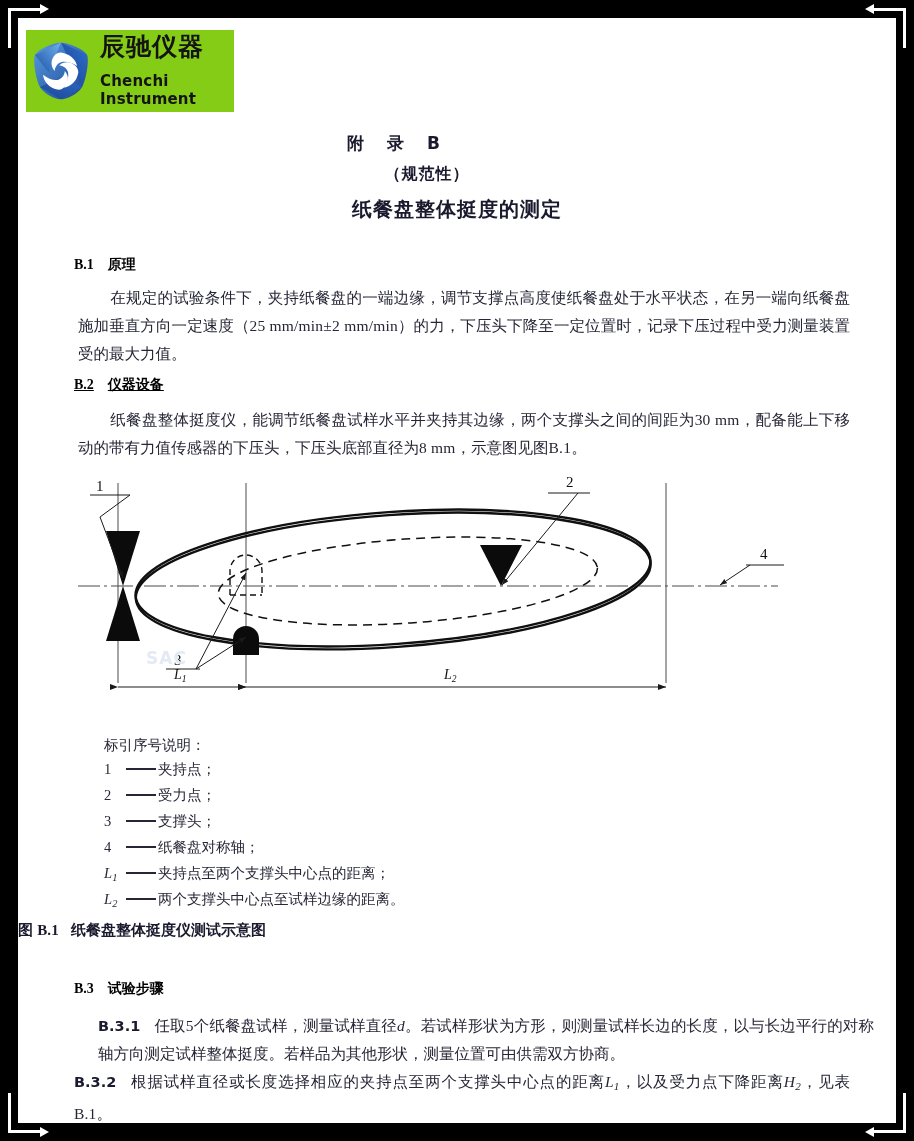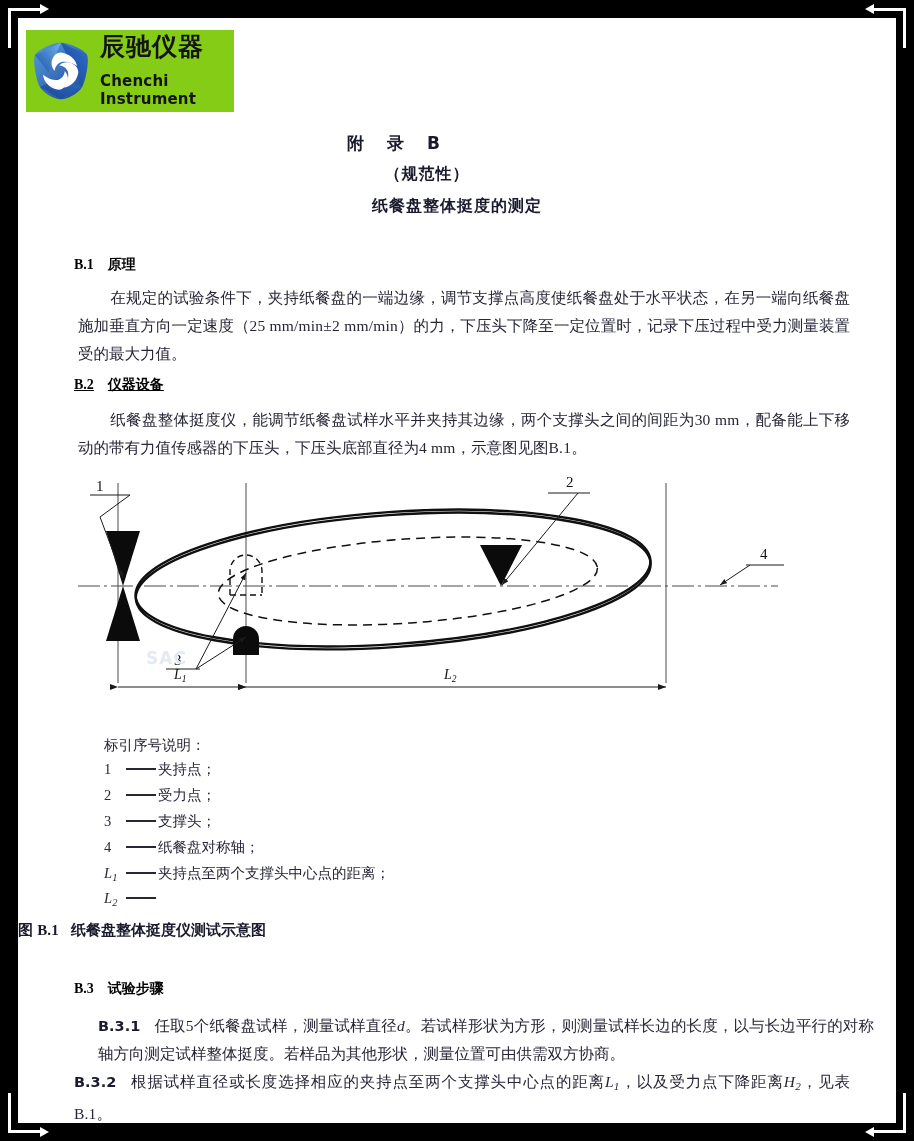--- a/index.html
+++ b/index.html
@@ -101,21 +101,21 @@
 
   
   .doc-title {
     text-align: center;
     font-weight: bold;
     color: #1a1a2e;
     font-family: "DejaVu Sans", "Liberation Sans", sans-serif;
   }
   #title-appendix { position: absolute; left: 0; top: 114px;  width: 754px; font-size: 17px; letter-spacing: 3px; }
   #title-normative{ position: absolute; left: 0; top: 146px;  width: 818px; font-size: 16px; letter-spacing: 1px; }
-  #title-subject  { position: absolute; left: 0; top: 178px;  width: 878px; font-size: 16px; letter-spacing: 1px; }
+  #title-subject  { position: absolute; left: 0; top: 178px;  width: 878px; font-size: 20px; letter-spacing: 1px; }
 
   .sec-head {
     position: absolute;
     font-family: "DejaVu Sans", "Liberation Sans", sans-serif;
     font-weight: bold;
     font-size: 14px;
     color: #000000;
     white-space: nowrap;
   }
   .sec-head .num { font-family: "Liberation Serif", serif; }
@@ -285,21 +285,21 @@
     <span class="num">B.1</span><span class="gap"></span><span>原理</span>
   </div>
   <div class="body-para" id="para-b1">
     <span class="indent"></span><span>在规定的试验条件下，夹持纸餐盘的一端边缘，调节支撑点高度使纸餐盘处于水平状态，在另一端</span><span>向纸餐盘施加垂直方向一定速度（</span><span class="lat">25 mm/min±2 mm/min</span><span>）的力，下压头下降至一定位置时，记录下</span><span>压过程中受力测量装置受的最大力值。</span>
   </div>
 
   <div class="sec-head" id="head-b2">
     <span class="num">B.2</span><span class="gap"></span><span>仪器设备</span>
   </div>
   <div class="body-para" id="para-b2">
-    <span class="indent"></span><span>纸餐盘整体挺度仪，能调节纸餐盘试样水平并夹持其边缘，两个支撑头之间的间距为</span><span class="lat">30 mm</span><span>，配备</span><span>能上下移动的带有力值传感器的下压头，下压头底部直径为</span><span class="lat">4 mm</span><span>，示意图见图</span><span class="lat">B.1</span><span>。</span>
+    <span class="indent"></span><span>纸餐盘整体挺度仪，能调节纸餐盘试样水平并夹持其边缘，两个支撑头之间的间距为</span><span class="lat">30 mm</span><span>，配备</span><span>能上下移动的带有力值传感器的下压头，下压头底部直径为</span><span class="lat">8 mm</span><span>，示意图见图</span><span class="lat">B.1</span><span>。</span>
   </div>
 
   <div id="figure-area">
     <div id="watermark">SAC</div>
     <svg width="760" height="240" viewBox="0 0 760 240">
       <defs>
         <marker id="ar" markerWidth="9" markerHeight="9" refX="8" refY="3" orient="auto">
           <path d="M0,0 L8,3 L0,6 z" fill="#1a1a1a"></path>
         </marker>
         <marker id="arS" markerWidth="8" markerHeight="8" refX="7" refY="2.6" orient="auto">
@@ -397,20 +397,21 @@
       <span class="legend-text">纸餐盘对称轴；</span>
     </div>
     <div class="legend-row">
       <span class="legend-key lat it"><span>L</span><span class="sub">1</span></span>
       <span class="legend-dash"></span>
       <span class="legend-text">夹持点至两个支撑头中心点的距离；</span>
     </div>
     <div class="legend-row">
       <span class="legend-key lat it"><span>L</span><span class="sub">2</span></span>
       <span class="legend-dash"></span>
+      <span class="legend-text">两个支撑头中心点至试样边缘的距离。</span>
     </div>
   </div>
 
   <div id="fig-caption">
     <span class="lat">图 B.1</span><span class="gap"></span><span>纸餐盘整体挺度仪测试示意图</span>
   </div>
 
   <div class="sec-head" id="head-b3">
     <span class="num">B.3</span><span class="gap"></span><span>试验步骤</span>
   </div>

